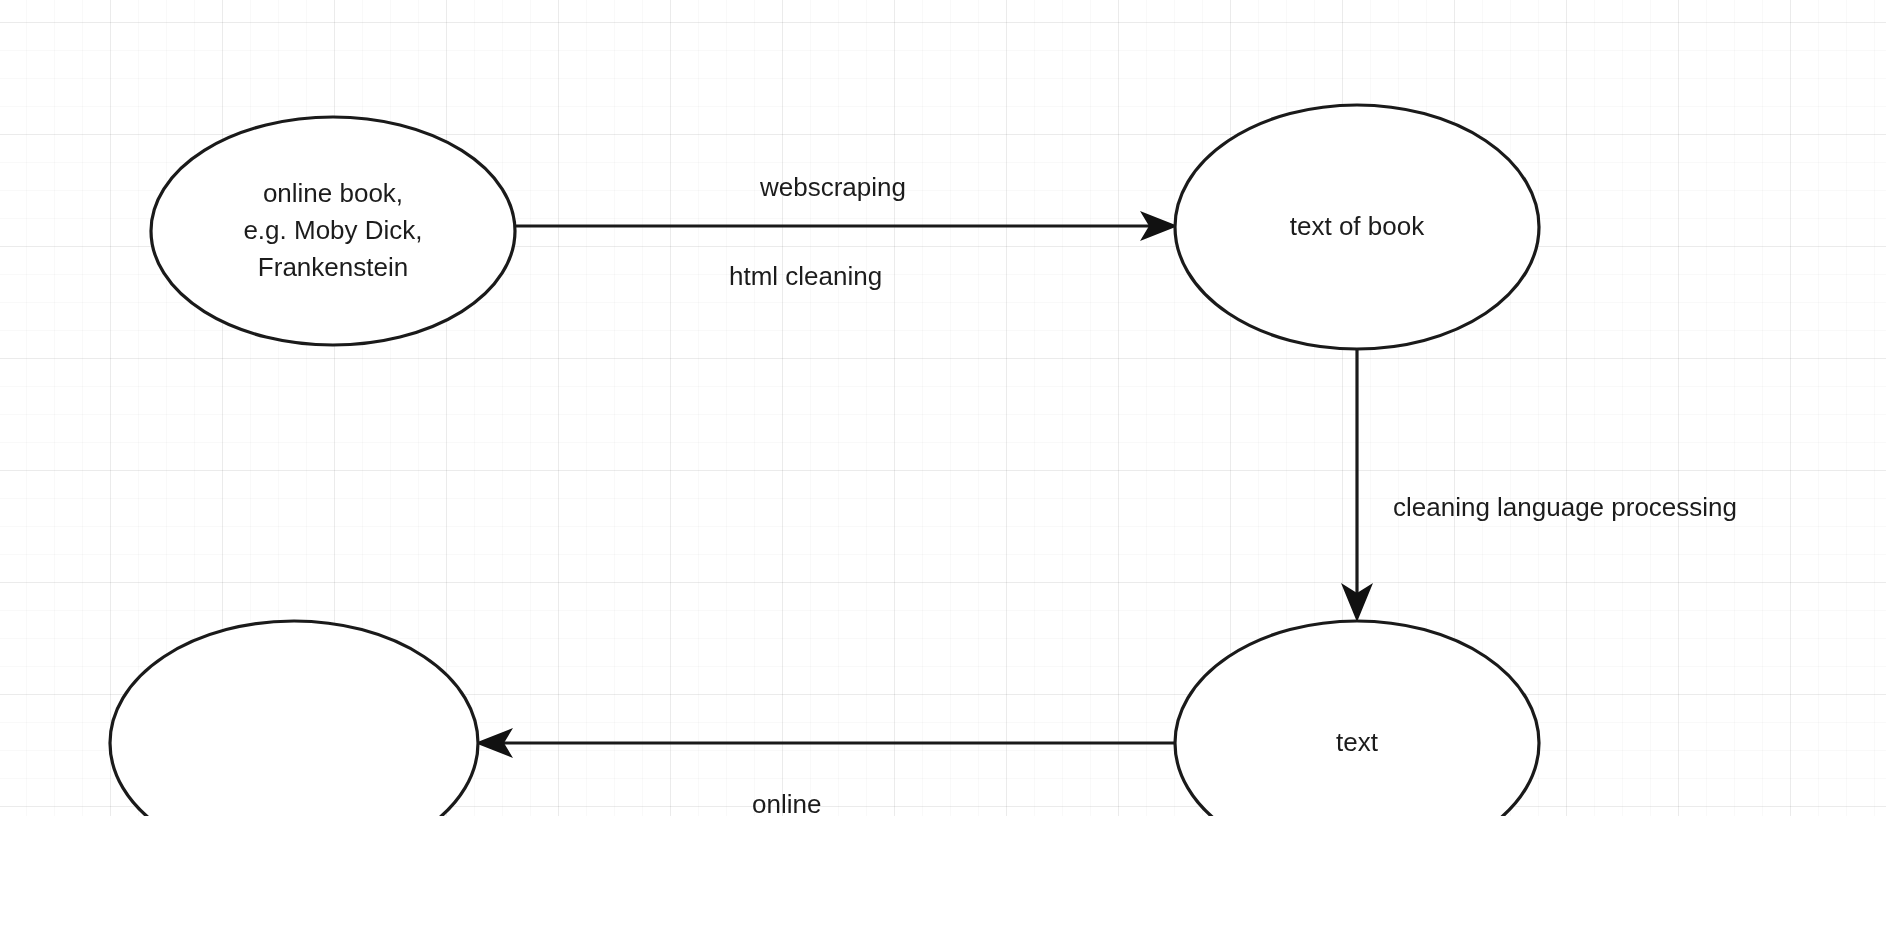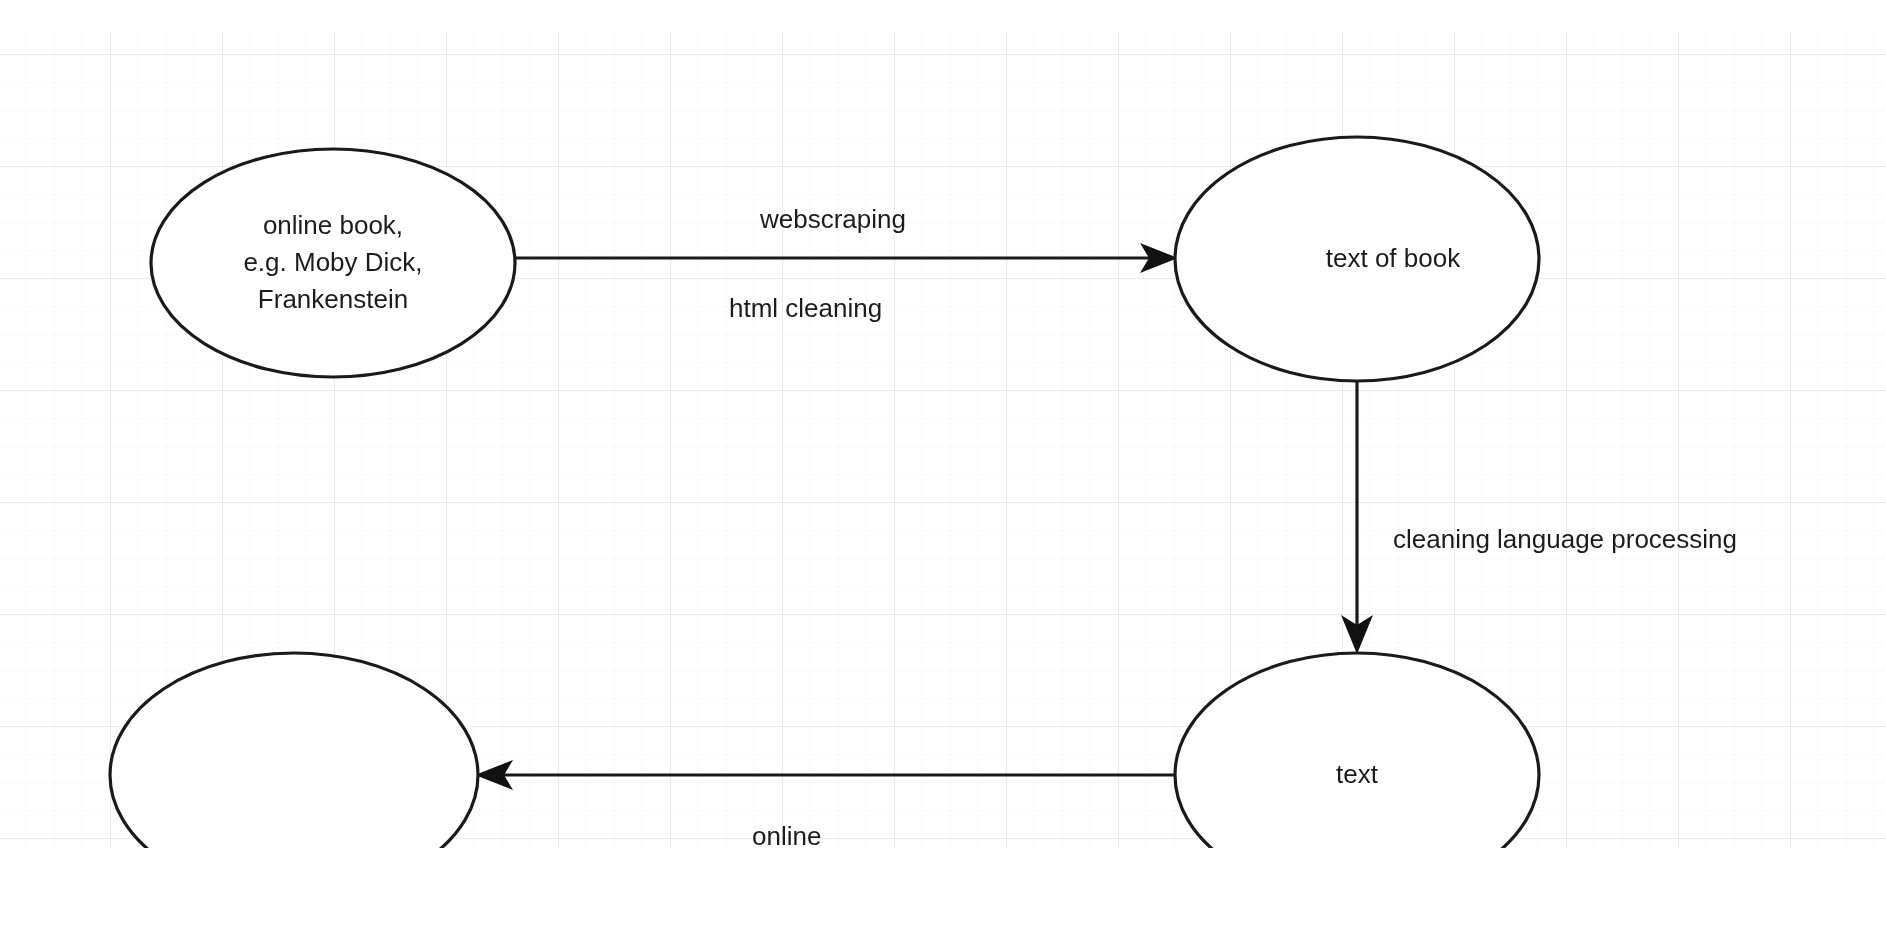--- a/index.html
+++ b/index.html
@@ -21,21 +21,20 @@
       linear-gradient(to right, rgba(0,0,0,0.055) 1px, transparent 1px),
       linear-gradient(to bottom, rgba(0,0,0,0.055) 1px, transparent 1px),
       linear-gradient(to right, rgba(0,0,0,0.022) 1px, transparent 1px),
       linear-gradient(to bottom, rgba(0,0,0,0.022) 1px, transparent 1px);
     background-size:
       112px 112px,
       112px 112px,
       28px 28px,
       28px 28px;
     background-position: -2px 22px, -2px 22px, -2px 22px, -2px 22px;
-    margin-top: 32px;
   }
   #diagram-svg {
     position: absolute;
     left: 0;
     top: 0;
     width: 1886px;
     height: 942px;
   }
   .node-ellipse {
     fill: #ffffff;
@@ -95,21 +94,21 @@
     <ellipse class="node-ellipse" cx="333" cy="231" rx="182" ry="114"></ellipse>
     <ellipse class="node-ellipse" cx="1357" cy="227" rx="182" ry="122"></ellipse>
     <ellipse class="node-ellipse" cx="294" cy="743" rx="184" ry="122"></ellipse>
     <ellipse class="node-ellipse" cx="1357" cy="743" rx="182" ry="122"></ellipse>
   </svg>
 
   <div class="node-label" style="left:153px; top:175px; width:360px;">online book,
 e.g. Moby Dick,
 Frankenstein</div>
 
-  <div class="node-label" style="left:1177px; top:208px; width:360px;padding-left:36px;">text of book</div>
+  <div class="node-label" style="left:1177px; top:208px; width:360px;">text of book</div>
 
 
   <div class="node-label" style="left:1177px; top:724px; width:360px;">text</div>
 
   <div class="edge-label" style="left:760px; top:171px;">webscraping</div>
 
   <div class="edge-label" style="left:729px; top:260px;">html cleaning</div>
 
   <div class="edge-label" style="left:1393px; top:491px;">cleaning language processing</div>
 

